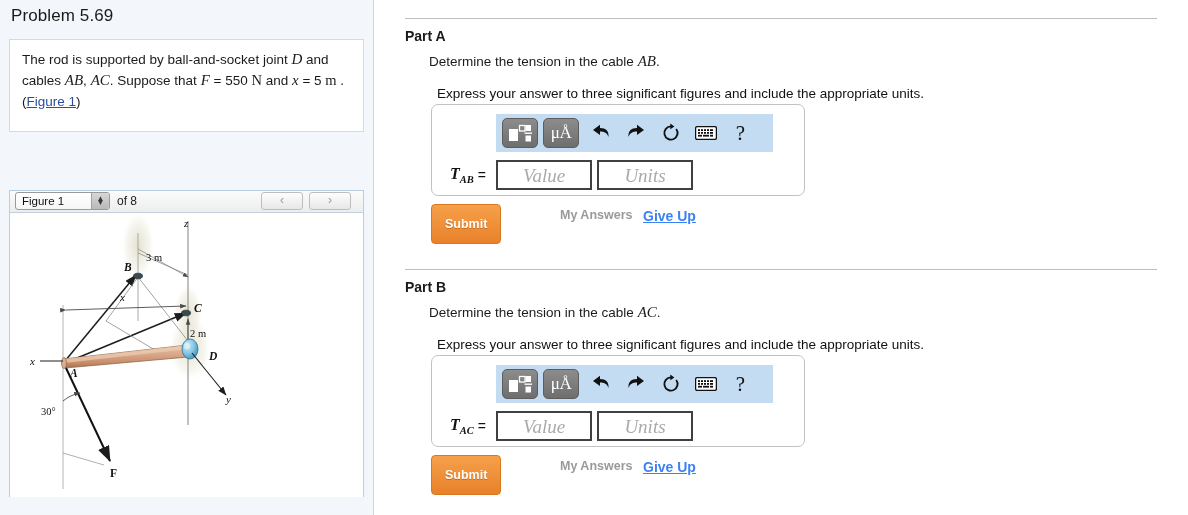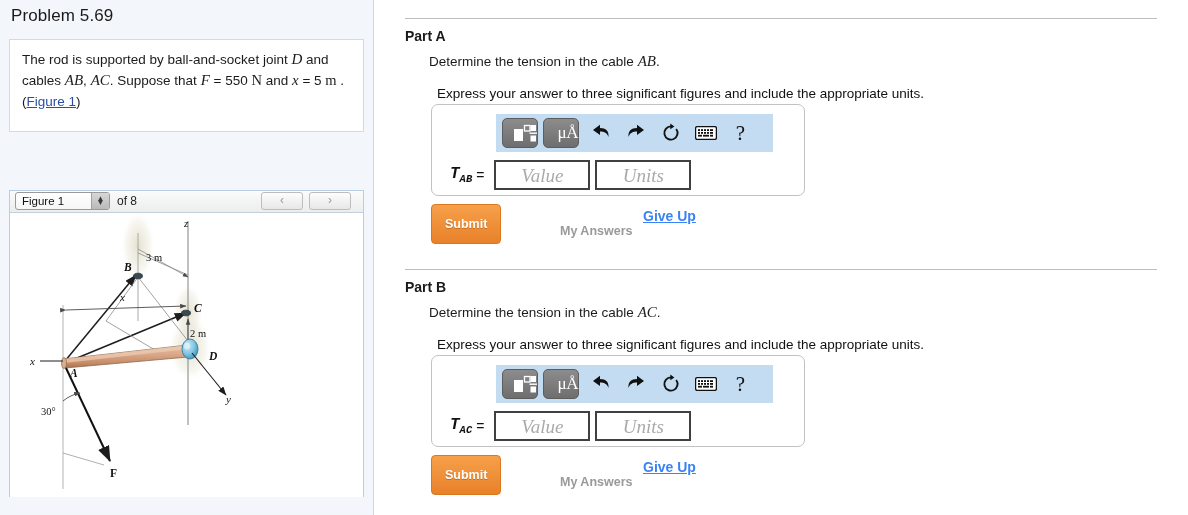--- a/index.html
+++ b/index.html
@@ -119,40 +119,40 @@
     width:277px;height:38px;
     background:#c3dcf2;
     display:flex;align-items:center;
     padding-left:6px;box-sizing:border-box;
   }
   .tb-btn{
     width:36px;height:30px;margin-right:5px;
     background:linear-gradient(#8c8c8c,#6e6e6e);
     border:1px solid #5d5d5d;border-radius:5px;
     box-sizing:border-box;
-    display:flex;align-items:center;justify-content:flex-end;
+    display:flex;align-items:center;justify-content:center;
     cursor:pointer;
   }
   .tb-btn .mu{
     color:#ffffff;font-family:"Liberation Serif", serif;
     font-size:17px;letter-spacing:-.5px;
   }
   .tb-icon{
     width:33px;height:30px;margin-right:2px;
     display:flex;align-items:center;justify-content:center;
     cursor:pointer;color:#111;
   }
   .tb-icon.qmark{font-size:21px;font-family:"Liberation Serif", serif;}
 
   .ans-row{
     position:absolute;left:18px;top:55px;
     display:flex;align-items:center;
   }
   .ans-label{
-    font-family:Liberation Mono, monospace;
+    font-family:Liberation Serif, serif;
     font-size:16px;font-weight:bold;font-style:italic;
     color:#111;margin-right:4px;white-space:nowrap;
   }
   .ans-label sub{font-size:10.5px;font-style:italic;}
   .ans-eq{font-size:14px;color:#111;margin-right:10px;}
   .ans-input{
     width:96px;height:30px;
     box-sizing:border-box;
     border:2px solid #404040;
     background:#ffffff;
@@ -167,21 +167,21 @@
   .submit-btn{
     position:absolute;left:0;top:0;
     padding:12px 13px;
     background:linear-gradient(#f6a04a,#e8812a);
     border:1px solid #d9781f;border-radius:4px;
     color:#ffffff;font-size:12.5px;font-weight:bold;
     text-shadow:0 1px 0 rgba(140,70,10,.45);
     cursor:pointer;
   }
   .my-answers{
-    position:absolute;left:129px;top:20px;
+    position:absolute;left:129px;top:4px;
     font-size:12.5px;font-weight:bold;color:#9a9a9a;
     white-space:nowrap;
   }
   .give-up{
     position:absolute;left:212px;top:4px;
     font-size:14px;font-weight:bold;color:#3b82f6;
     text-decoration:underline;cursor:pointer;white-space:nowrap;
   }
 </style>
 </head>

